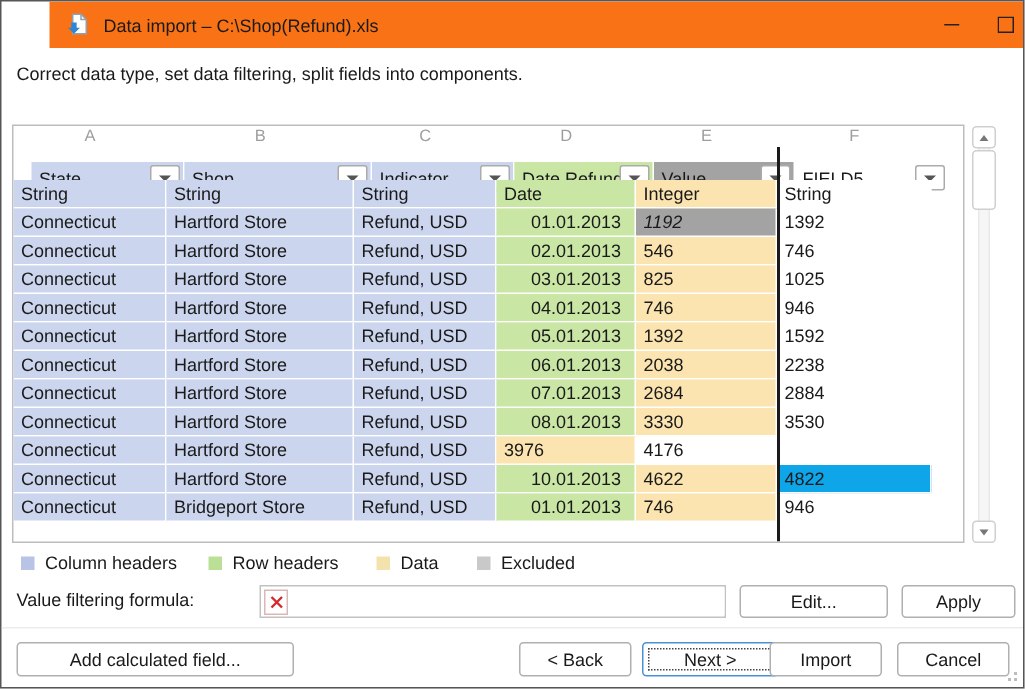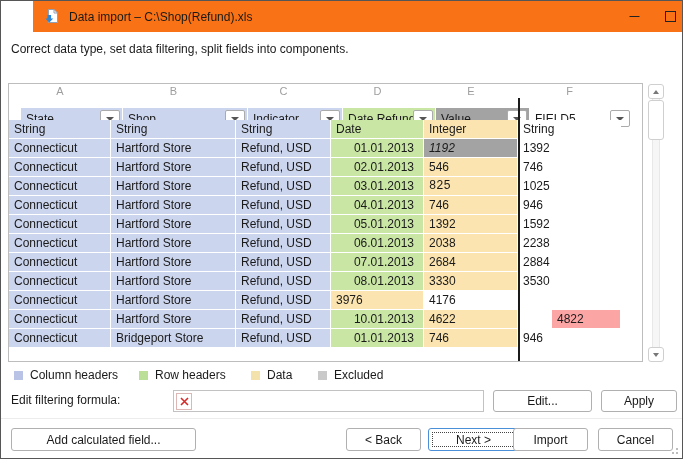--- a/index.html
+++ b/index.html
@@ -173,21 +173,21 @@
           <div class="data-cell" style="background: rgb(204, 213, 238);">Refund, USD</div>
           <div class="data-cell date" style="background: rgb(201, 230, 165);">02.01.2013</div>
           <div class="data-cell" style="background: rgb(251, 228, 176);">546</div>
           <div class="data-cell" style="background: rgb(255, 255, 255);">746</div>
         </div>
         <div class="data-row">
           <div class="data-cell" style="background: rgb(204, 213, 238);">Connecticut</div>
           <div class="data-cell" style="background: rgb(204, 213, 238);">Hartford Store</div>
           <div class="data-cell" style="background: rgb(204, 213, 238);">Refund, USD</div>
           <div class="data-cell date" style="background: rgb(201, 230, 165);">03.01.2013</div>
-          <div class="data-cell" style="background: rgb(251, 228, 176); font-family: Liberation Mono, monospace;">825</div>
+          <div class="data-cell" style="background: rgb(251, 228, 176);">825</div>
           <div class="data-cell" style="background: rgb(255, 255, 255);">1025</div>
         </div>
         <div class="data-row">
           <div class="data-cell" style="background: rgb(204, 213, 238);">Connecticut</div>
           <div class="data-cell" style="background: rgb(204, 213, 238);">Hartford Store</div>
           <div class="data-cell" style="background: rgb(204, 213, 238);">Refund, USD</div>
           <div class="data-cell date" style="background: rgb(201, 230, 165);">04.01.2013</div>
           <div class="data-cell" style="background: rgb(251, 228, 176);">746</div>
           <div class="data-cell" style="background: rgb(255, 255, 255);">946</div>
         </div>
@@ -229,21 +229,21 @@
           <div class="data-cell" style="background: rgb(204, 213, 238);">Refund, USD</div>
           <div class="data-cell" style="background: rgb(251, 228, 176);">3976</div>
           <div class="data-cell" style="background: rgb(255, 255, 255);">4176</div>
         </div>
         <div class="data-row">
           <div class="data-cell" style="background: rgb(204, 213, 238);">Connecticut</div>
           <div class="data-cell" style="background: rgb(204, 213, 238);">Hartford Store</div>
           <div class="data-cell" style="background: rgb(204, 213, 238);">Refund, USD</div>
           <div class="data-cell date" style="background: rgb(201, 230, 165);">10.01.2013</div>
           <div class="data-cell" style="background: rgb(251, 228, 176);">4622</div>
-          <div class="data-cell" style="background: #fca5a5; margin-left: 34px;">4822</div>
+          <div class="data-cell" style="background: #0ea5e9;">4822</div>
         </div>
         <div class="data-row">
           <div class="data-cell" style="background: rgb(204, 213, 238);">Connecticut</div>
           <div class="data-cell" style="background: rgb(204, 213, 238);">Bridgeport Store</div>
           <div class="data-cell" style="background: rgb(204, 213, 238);">Refund, USD</div>
           <div class="data-cell date" style="background: rgb(201, 230, 165);">01.01.2013</div>
           <div class="data-cell" style="background: rgb(251, 228, 176);">746</div>
           <div class="data-cell" style="background: rgb(255, 255, 255);">946</div>
         </div>
       </div>
@@ -273,21 +273,21 @@
     <div class="legend-item" style="left:250px">
       <span class="legend-square" style="background: rgb(243, 226, 172);"></span>
       <span>Data</span>
     </div>
     <div class="legend-item" style="left:317px">
       <span class="legend-square" style="background: rgb(201, 201, 201);"></span>
       <span>Excluded</span>
     </div>
   </div>
 
-  <div class="filter-label">Edit filtering formula:</div>
+  <div class="filter-label">Value filtering formula:</div>
   <div class="filter-box">
     <span class="red-x-btn">
       <svg width="9" height="9" viewBox="0 0 9 9">
           <path d="M1 1 L8 8 M8 1 L1 8" stroke="#d42a2a" stroke-width="1.6"></path>
         </svg>
     </span>
     <input class="filter-field" value="" style="">
   </div>
   <div class="btn btn-edit">Edit...</div>
   <div class="btn btn-apply">Apply</div>

